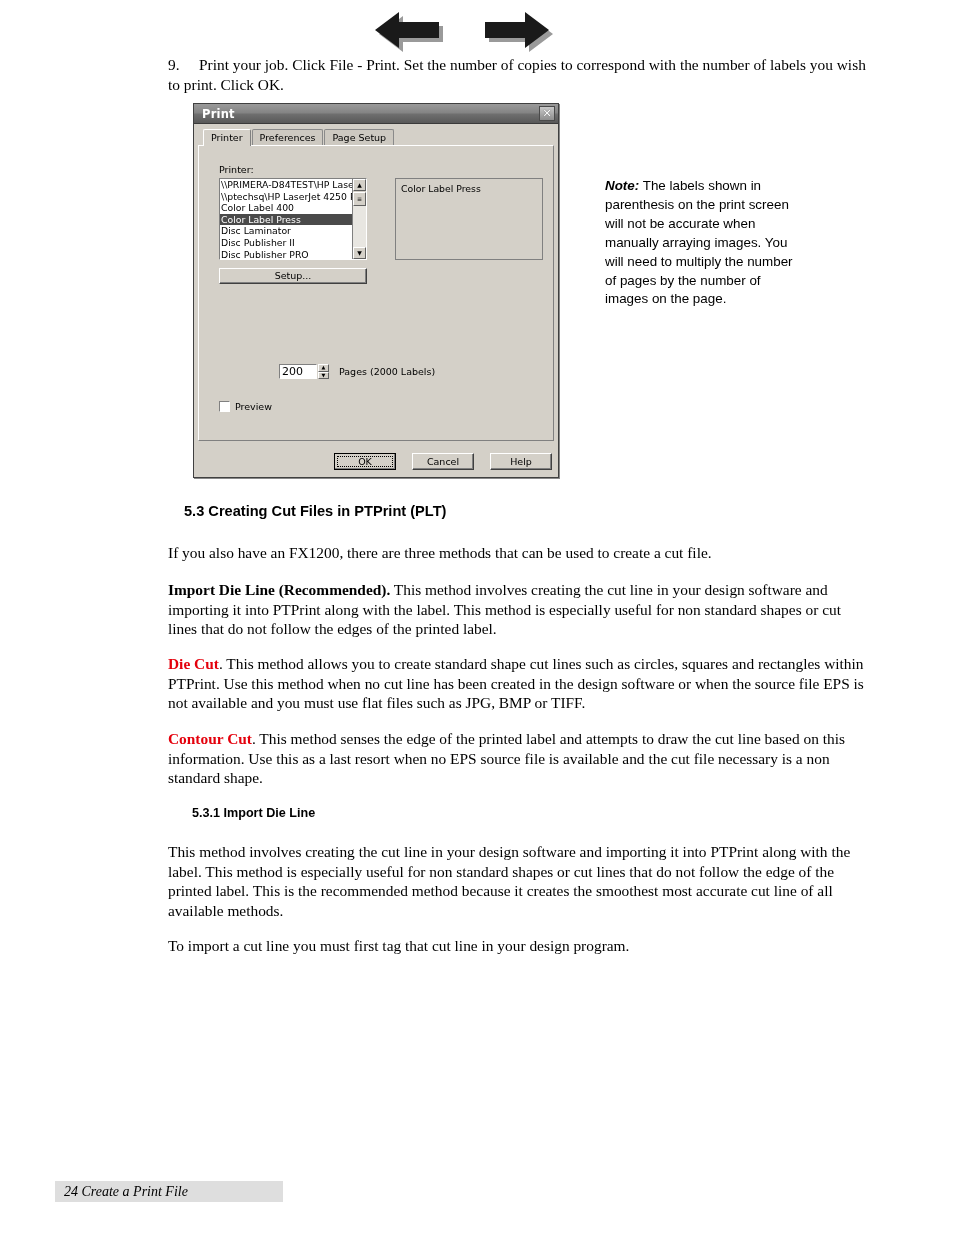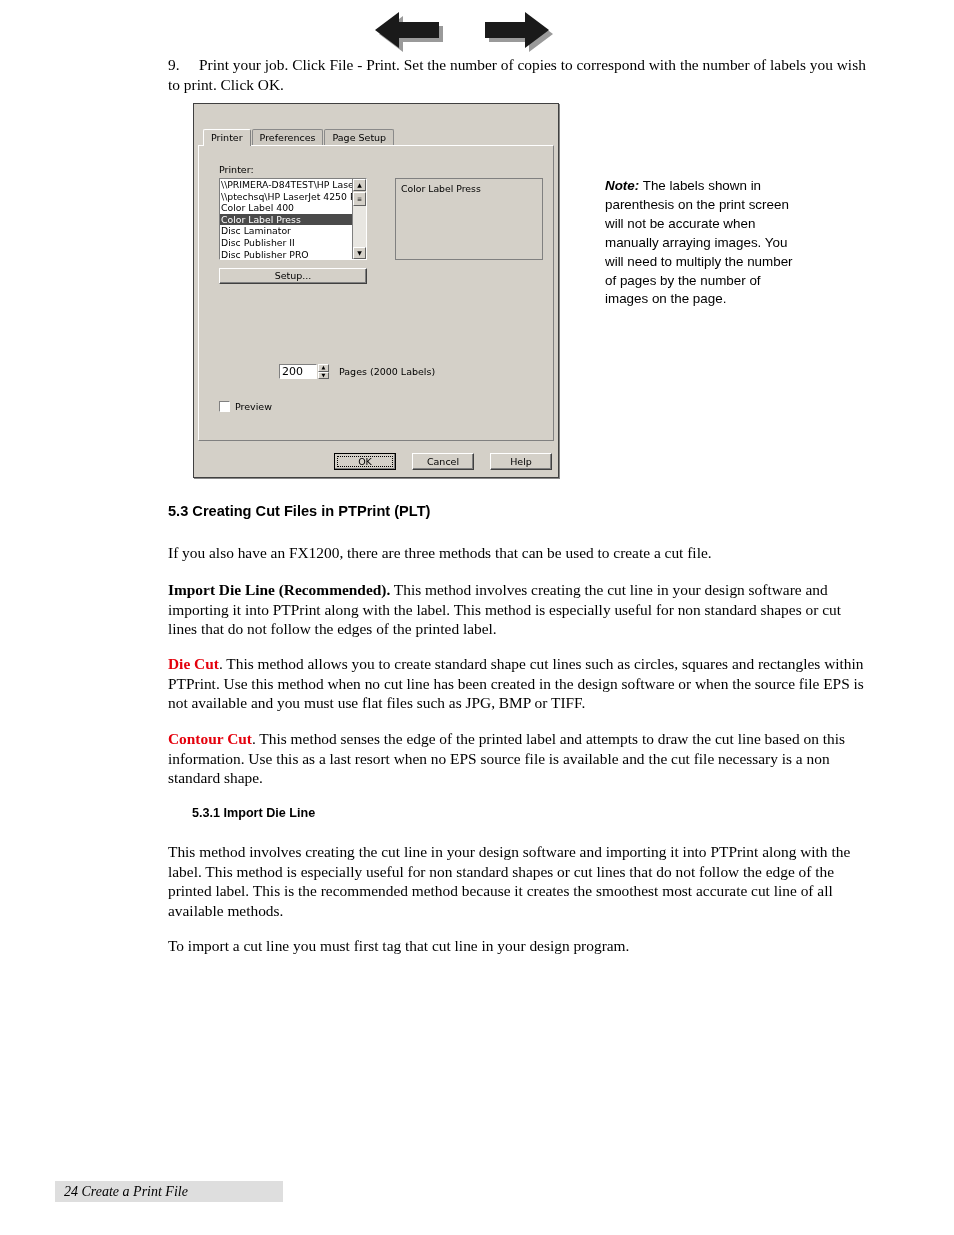--- a/index.html
+++ b/index.html
@@ -373,21 +373,21 @@
     color: #000;
   }
   .note-label {
     font-weight: bold;
     font-style: italic;
   }
 
   
   .h2 {
     position: absolute;
-    left: 0;
+    left: 16px;
     font-family: "Liberation Sans", sans-serif;
     font-weight: bold;
     font-size: 14.6px;
     color: #000;
   }
   .h3 {
     position: absolute;
     left: 0;
     font-family: "Liberation Sans", sans-serif;
     font-weight: bold;
@@ -475,20 +475,24 @@
   <div class="para" style="top:936px">To import a cut line you must first tag that cut line in your design program.</div>
 
 </div>
 
 <div class="note-block">
   <span class="note-label">Note:</span><span> The labels shown in parenthesis on the print screen will not be accurate when manually arraying images.  You will need to multiply the number of pages by the number of images on the page.</span>
 </div>
 
 <div class="print-dialog">
 
+  <div class="pd-titlebar">
+    <span class="pd-title">Print</span>
+    <span class="pd-close">✕</span>
+  </div>
 
   <div class="pd-inner">
 
     <div class="pd-tabs">
       <div class="pd-tab active">Printer</div>
       <div class="pd-tab">Preferences</div>
       <div class="pd-tab">Page Setup</div>
     </div>
 
     <div class="pd-tabpanel">

